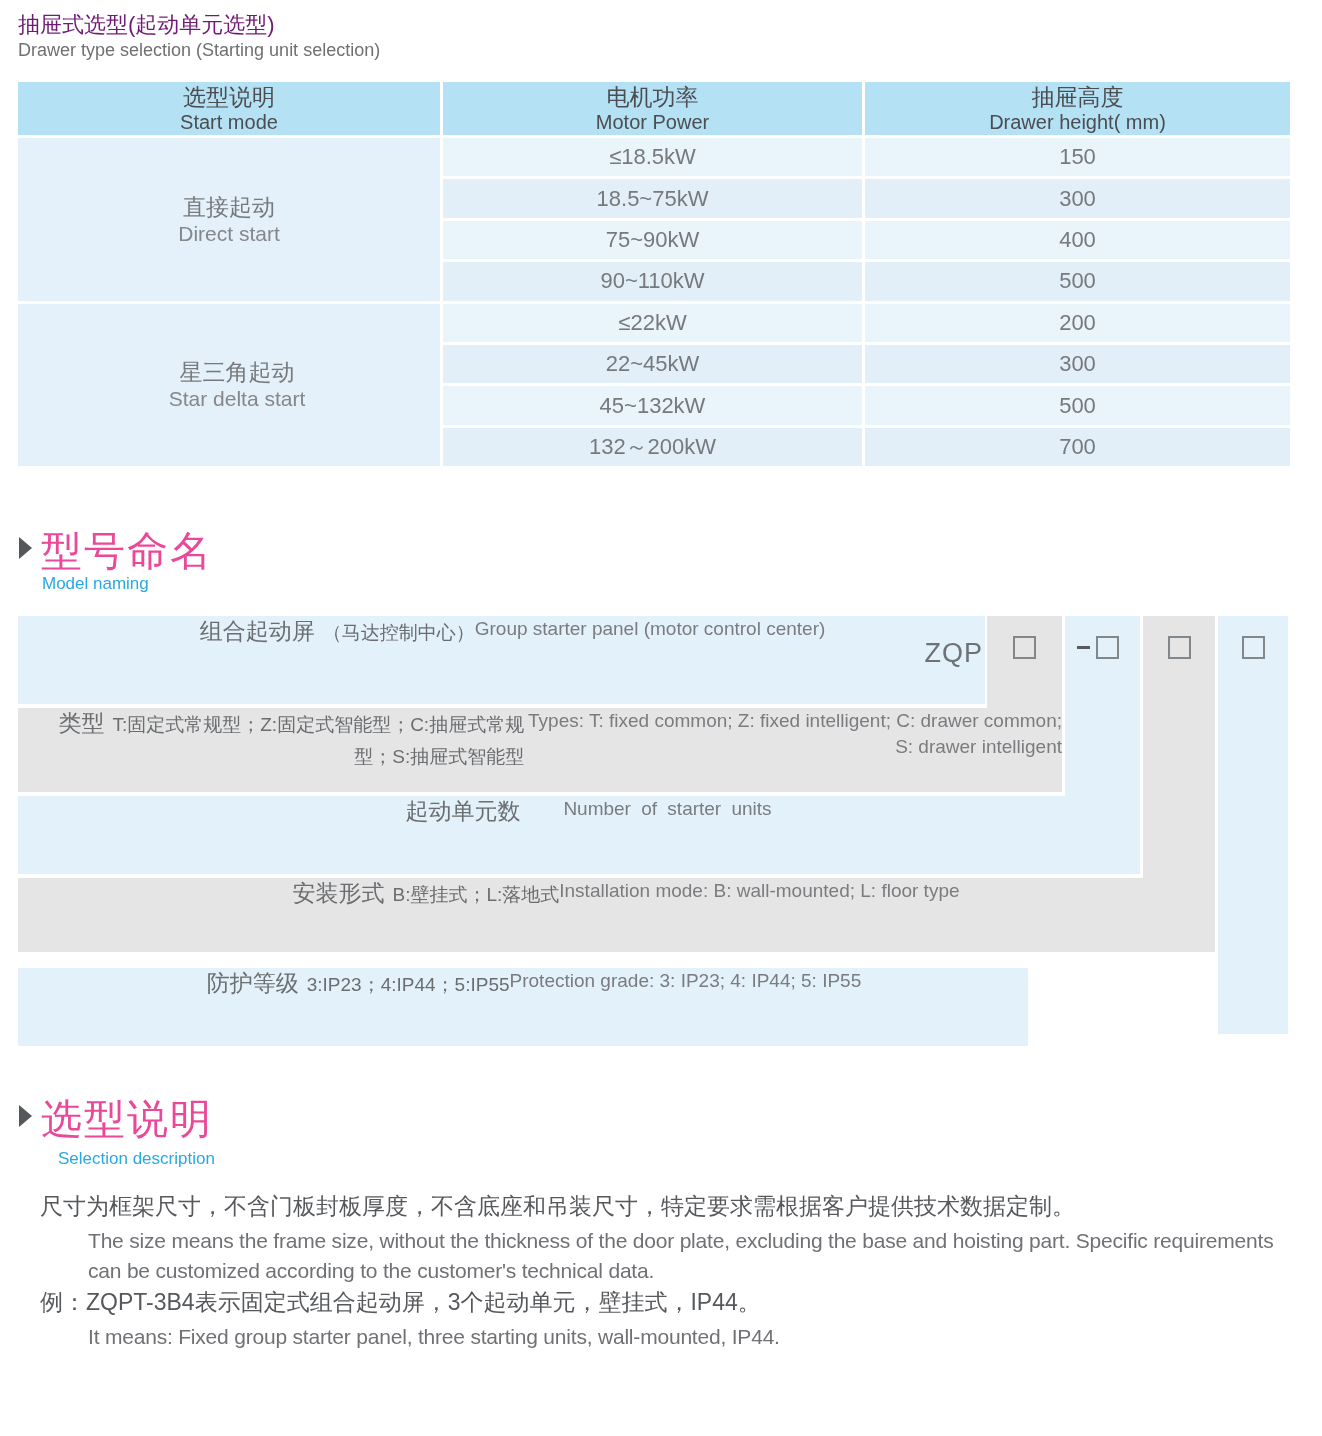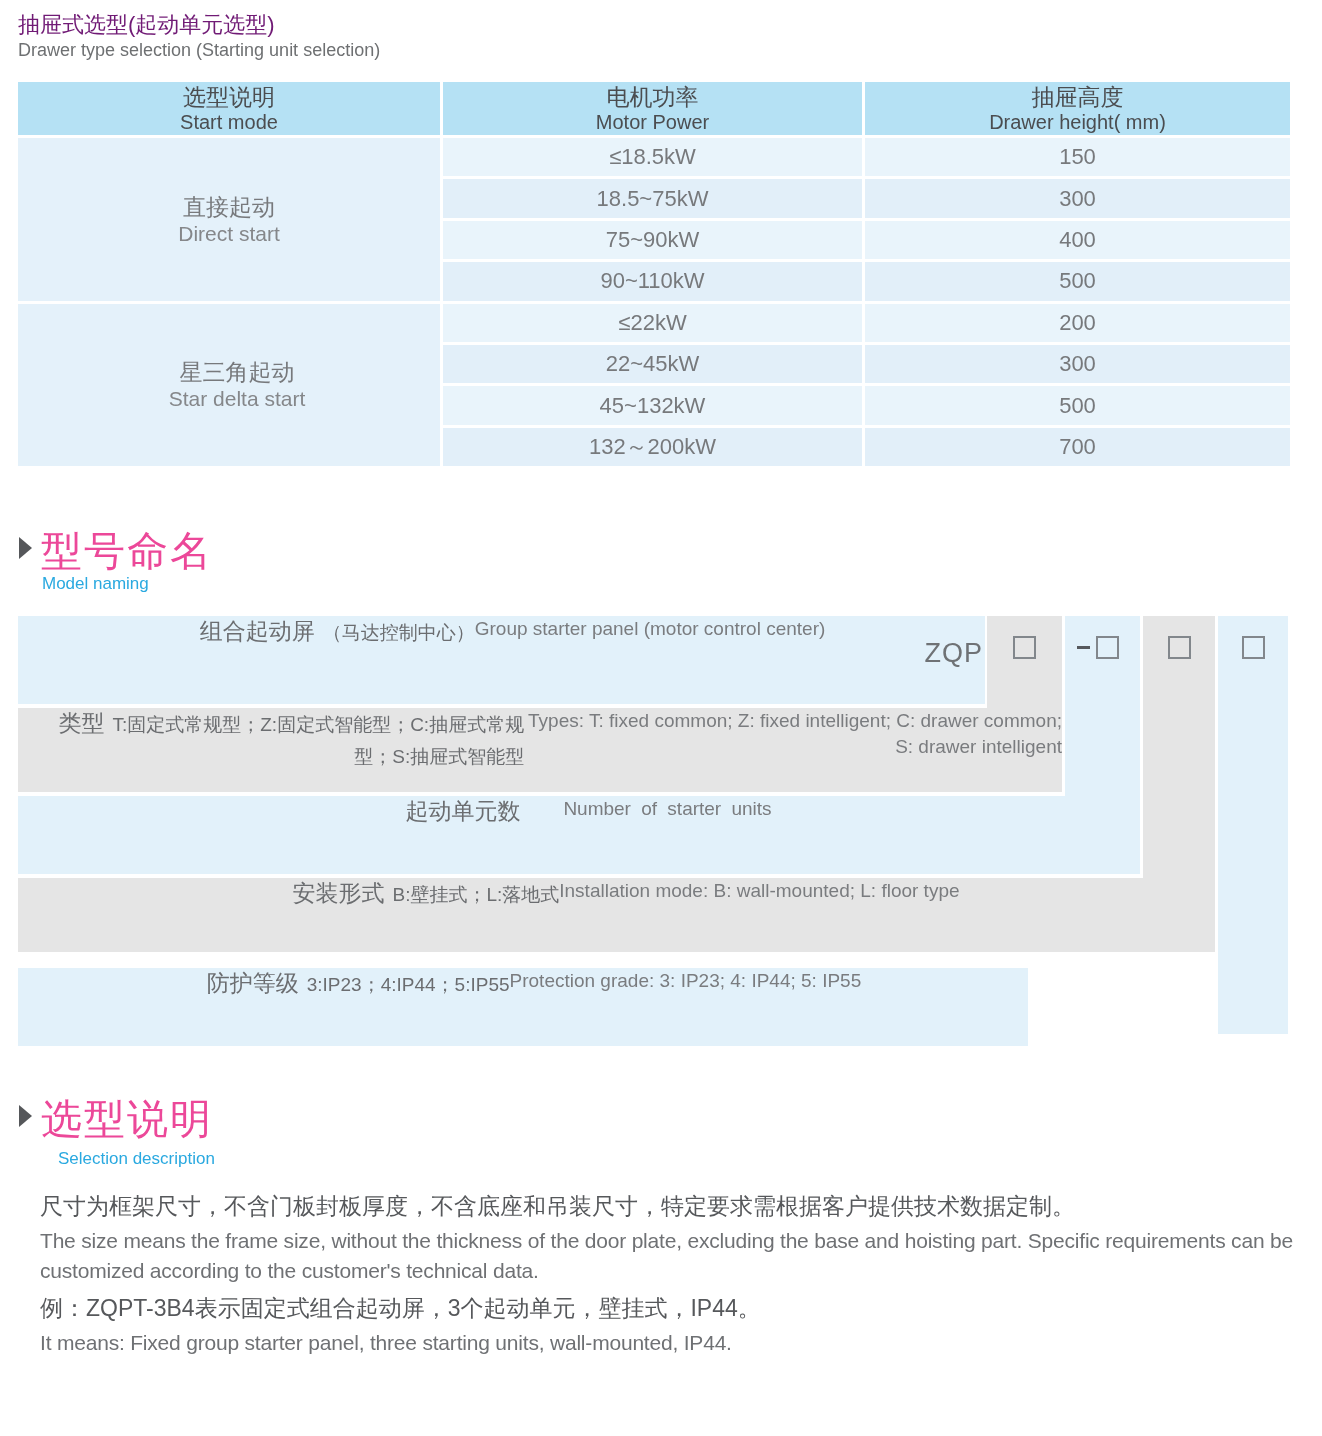--- a/index.html
+++ b/index.html
@@ -64,22 +64,22 @@
   .mbox2 { left:1078px; }
   .mbox3 { left:1150px; }
   .mbox4 { left:1224px; }
   .mdash { position:absolute; left:1059px; top:30px; width:13px; height:3px; background:#56595d; }
   .zqp { position:absolute; left:885px; top:22px; width:80px; text-align:right;
          font-size:27px; color:#6f7275; letter-spacing:1px; }
 
   
   .paras { position:absolute; left:40px; top:1190px; width:1254px; }
   .p-zh { font-size:23px; color:#56585b; line-height:32px; }
-  .p-en { font-size:21px; color:#6f7174; line-height:30px; letter-spacing:-0.2px; margin-top:4px; }
-  .p-zh2 { margin-top:6px; }
+  .p-en { font-size:21px; color:#6f7174; line-height:30px; letter-spacing:-0.2px; margin-top:4px;margin-left:48px; }
+  .p-zh2 { }
 </style>
 </head>
 <body>
 
 <div id="page">
 
   <div class="doc-title">抽屉式选型(起动单元选型)</div>
   <div class="doc-subtitle">Drawer type selection (Starting unit selection)</div>
 
   <div class="tbl">

